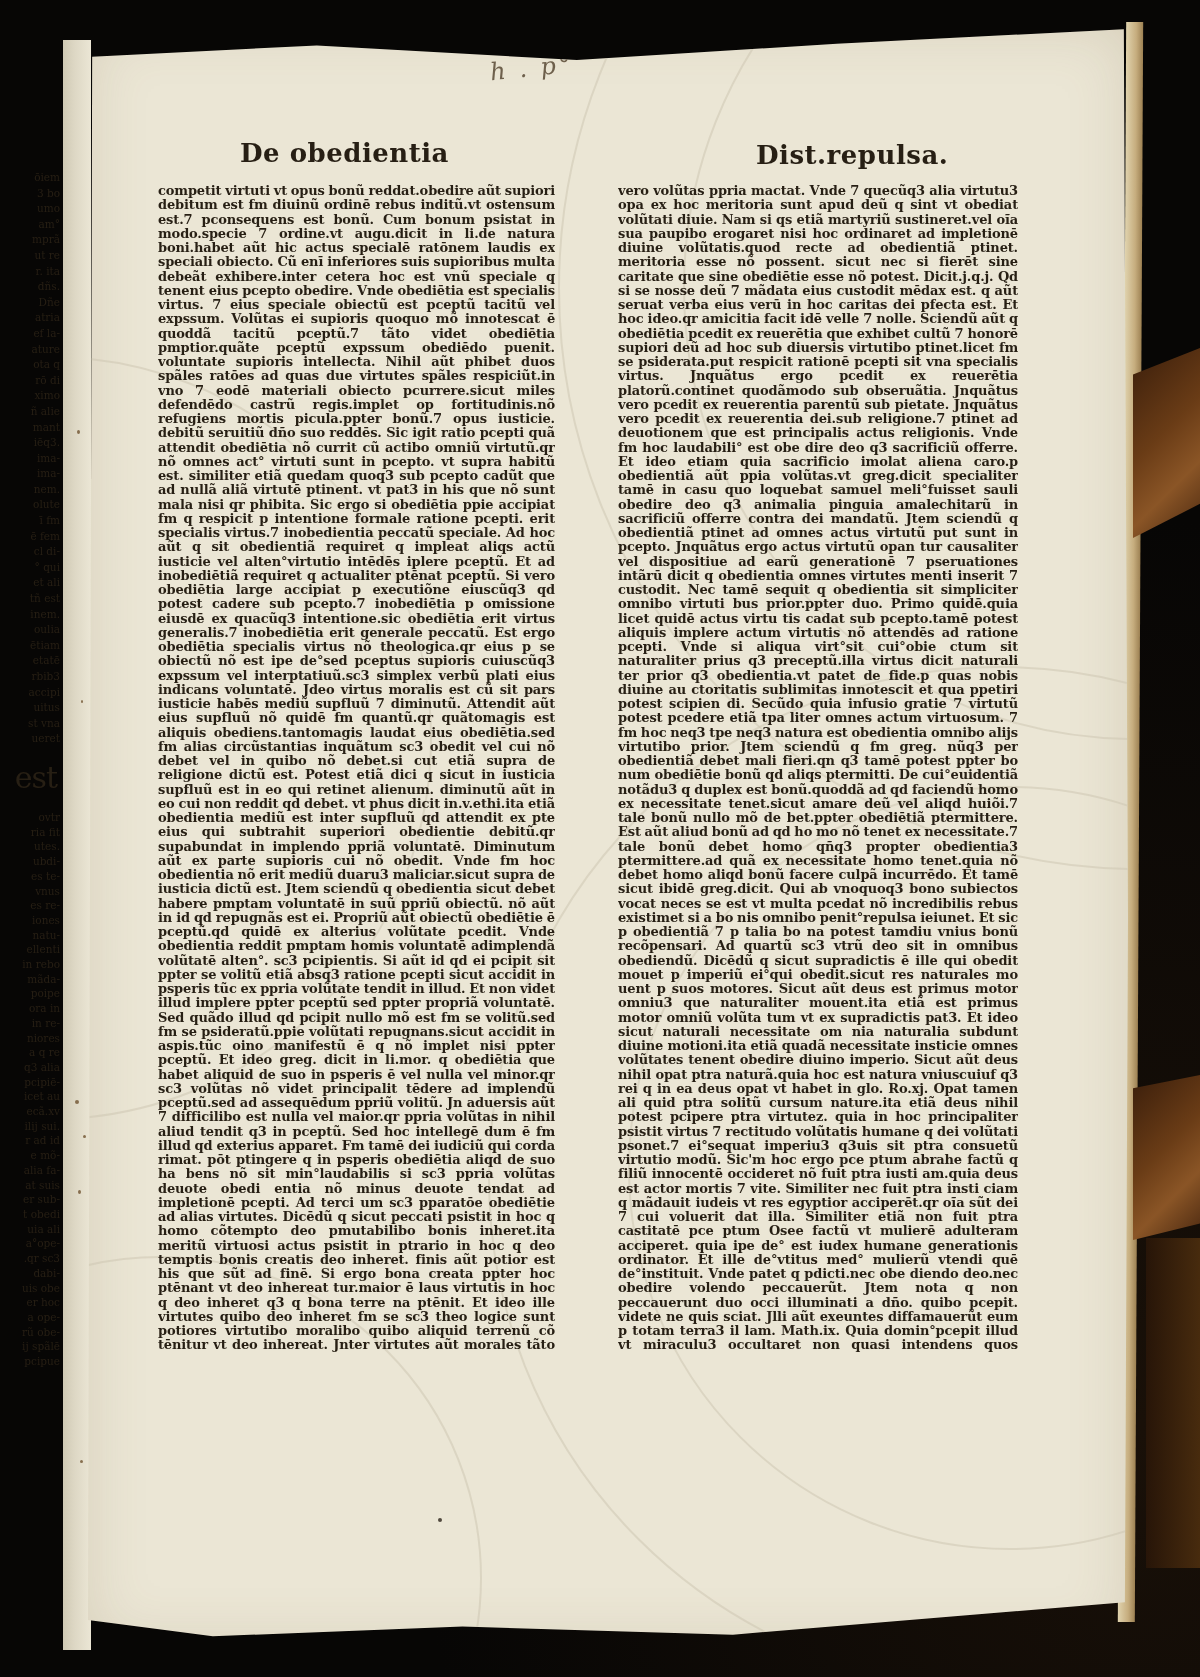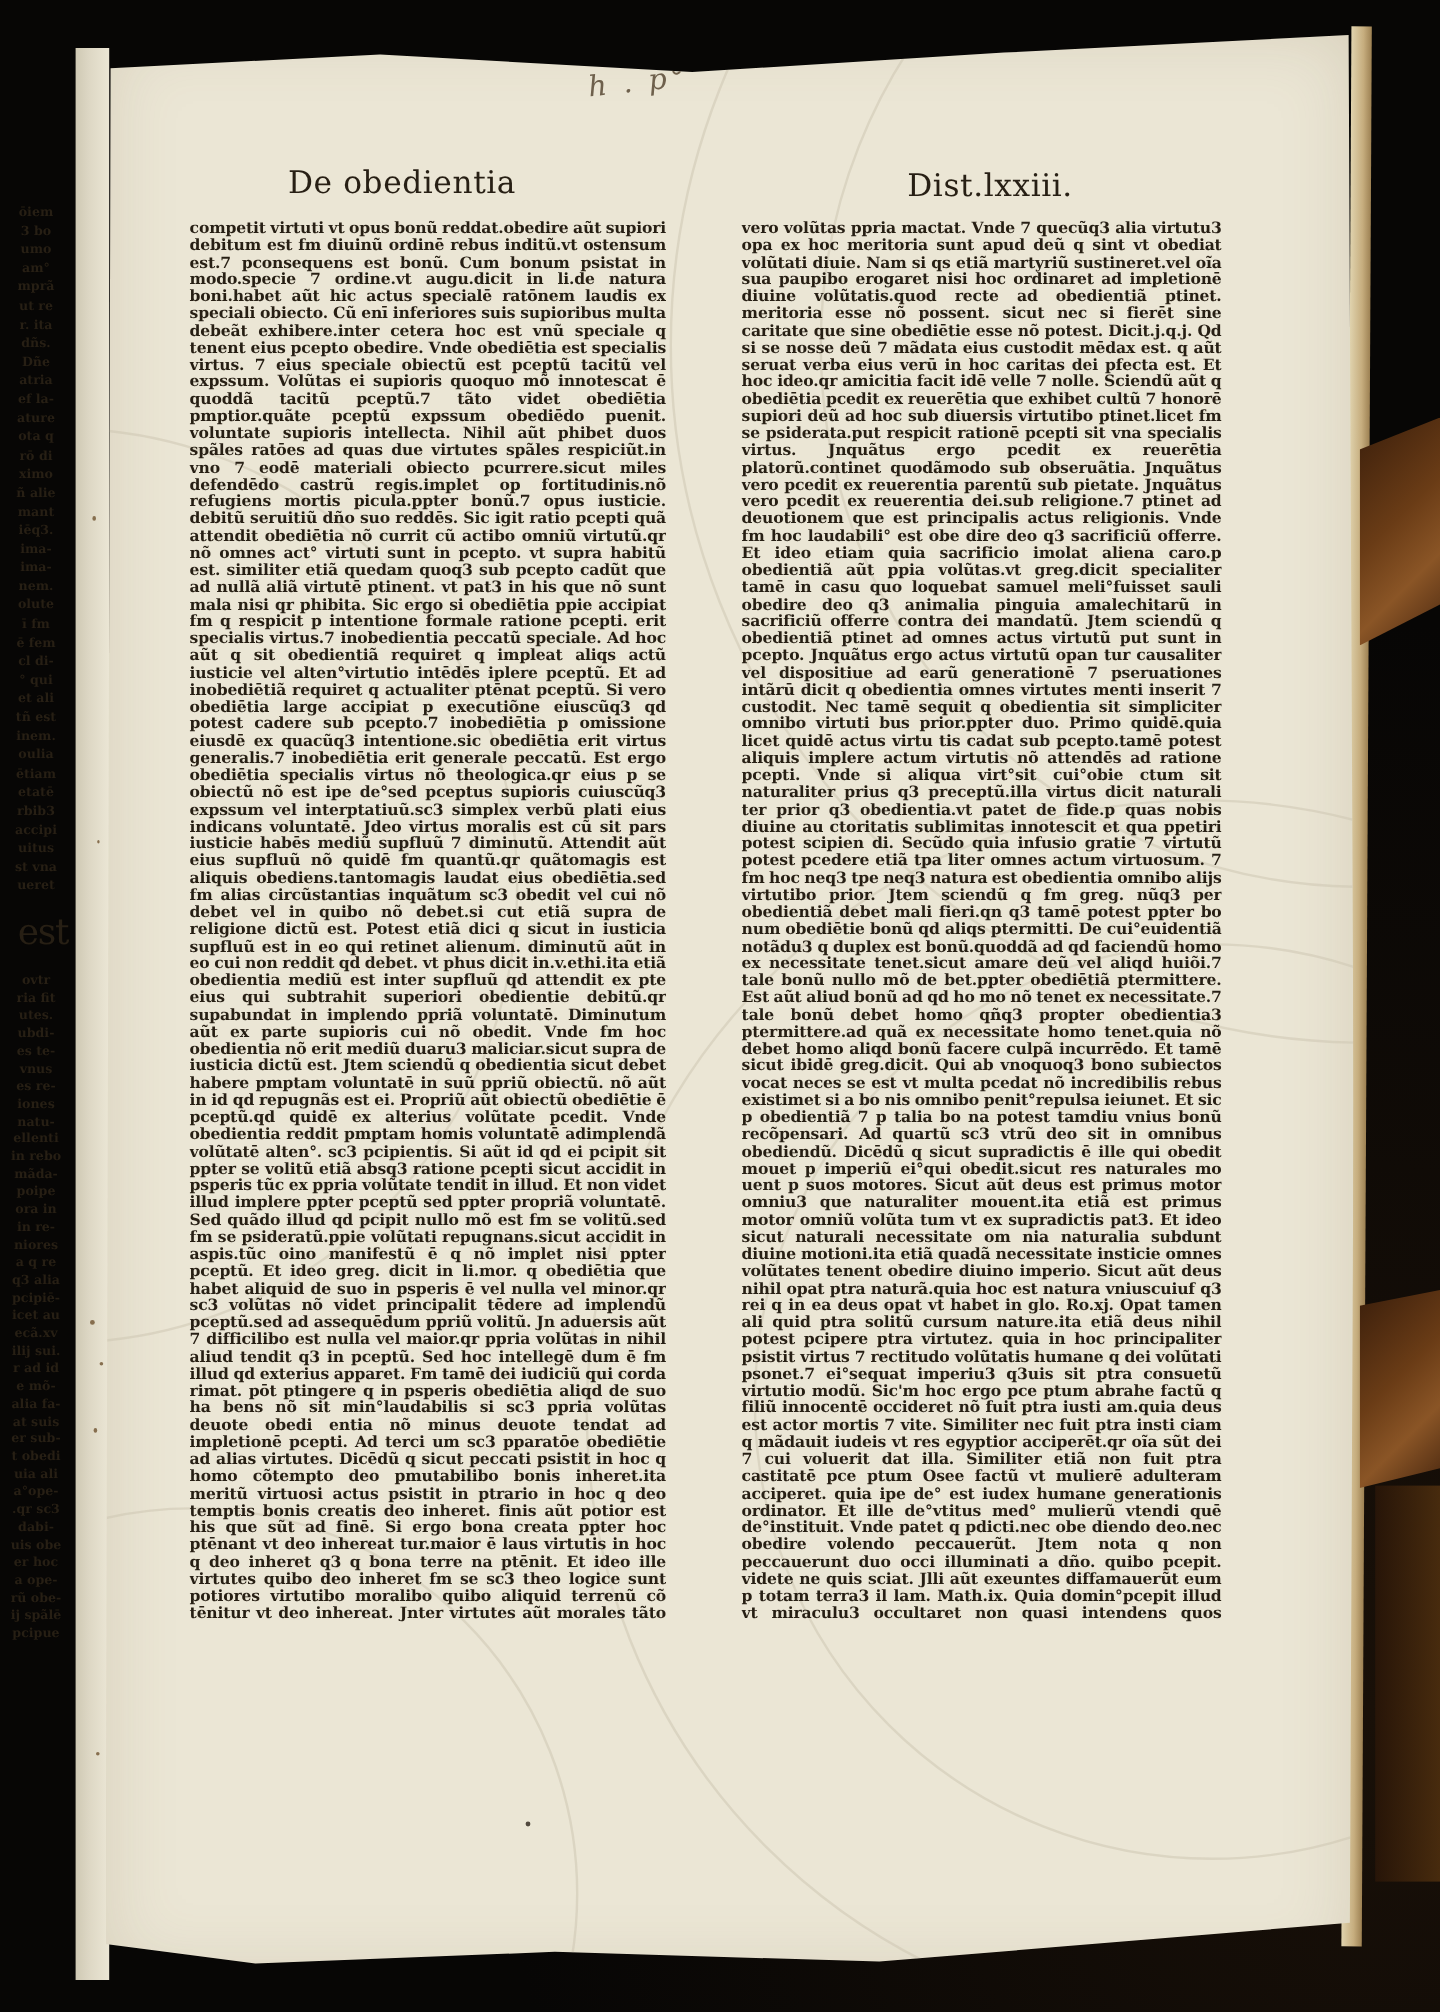--- a/index.html
+++ b/index.html
@@ -3,22 +3,22 @@
 <meta charset="utf-8">
 <style>
   html,body{margin:0;padding:0;background:#000;}
   .stage{position:relative;width:1200px;height:1677px;overflow:hidden;
          background:radial-gradient(ellipse at 95% 85%, #191008 0%, #070605 45%);
          font-family:"DejaVu Serif", serif;}
   
   .facing-page{position:absolute;left:0;top:48px;width:63px;height:1600px;
 rg    background:var(--facing_page);
     border-bottom-right-radius:70px 90px;}
-  .margin-frags{position:absolute;right:3px;width:60px;text-align:center;
-    white-space:pre-line;color:var(--ink);font-weight:bold;overflow:hidden;}
+  .margin-frags{position:absolute;right:3px;width:60px;text-align:right;
+    white-space:pre-line;color:var(--ink);font-weight:normal;overflow:hidden;}
   .frags-top{top:122px;font-size:10.5px;line-height:15.6px;height:578px;}
   .frag-feature{position:absolute;right:6px;top:712px;font-size:30px;font-weight:normal;
     color:var(--ink);letter-spacing:-1px;}
   .frags-bottom{top:762px;font-size:10.5px;line-height:14.7px;height:560px;}
   
   .gutter{position:absolute;left:63px;top:40px;width:28px;height:1610px;
     background:linear-gradient(to right,#cfc9b4,#ddd7c4 40%,var(--page));}
   .speck{position:absolute;border-radius:50%;background:#6f5230;opacity:.8;}
   
   .fore-edge{position:absolute;left:1122px;top:22px;width:17px;height:1600px;
@@ -31,21 +31,21 @@
     clip-path:polygon(0 8%,100% 0,100% 90%,0 100%);}
   .board-shadow{position:absolute;left:1146px;top:1238px;width:54px;height:330px;
     background:linear-gradient(to right,#2a1608,#50300f);opacity:.85;}
   
   .main-page{position:absolute;left:88px;top:26px;width:1040px;height:1620px;
     background:var(--page);
     clip-path:polygon(0.4% 1.9%, 22% 1.2%, 47% 2.1%, 72% 1.1%, 99.6% 0.2%, 100% 55%, 99.7% 97.3%, 62% 99.3%, 36% 98.8%, 12% 99.4%, 0 98.4%);
     box-shadow:inset 0 0 60px rgba(120,100,60,.18);}
   .handwriting{position:absolute;left:402px;top:28px;font-size:24px;font-style:italic;
     color:var(--handwriting_ink);transform:rotate(-6deg);letter-spacing:3px;}
-  .running-title{position:absolute;font-weight:normal;color:var(--ink);letter-spacing:.5px;}
+  .running-title{position:absolute;font-weight:bold;color:var(--ink);letter-spacing:.5px;}
   .rt-left{left:152px;top:112px;font-size:26px;}
   .rt-right{left:668px;top:114px;font-size:26px;}
   .text-col{position:absolute;top:158px;height:1168px;overflow:hidden;
     font-size:13px;line-height:14.25px;font-weight:bold;color:var(--ink);
     text-align:justify;letter-spacing:-0.15px;word-spacing:-0.6px;}
   .col-left{left:70px;width:397px;}
   .col-right{left:482px;width:400px;margin-left:48px;}
   
   .stamp{position:absolute;border-radius:50%;border:2px solid var(--stamp_line);
     opacity:.55;pointer-events:none;}
@@ -159,19 +159,19 @@
       <div class="stamp" style="left:540px;top:760px;width:760px;height:760px"></div>
       <div class="stamp" style="left:400px;top:640px;width:1020px;height:1020px"></div>
       <div class="stamp" style="left:-250px;top:1230px;width:640px;height:640px"></div>
       <div class="stamp" style="left:-420px;top:330px;width:760px;height:760px"></div>
       <span class="speck" style="left:350px;top:1492px;width:4px;height:4px;background:#2a2218"></span>
     </div>
 
     <div class="handwriting">h . p°</div>
 
     <div class="running-title rt-left">De obedientia</div>
-    <div class="running-title rt-right">Dist.lxxiii.</div>
+    <div class="running-title rt-right">Dist.repulsa.</div>
 
     <div class="text-col col-left">competit virtuti vt opus bonũ reddat.obedire aũt supiori debitum est fm diuinũ ordinē rebus inditũ.vt ostensum est.7 pconsequens est bonũ. Cum bonum psistat in modo.specie 7 ordine.vt augu.dicit in li.de natura boni.habet aũt hic actus specialē ratōnem laudis ex speciali obiecto. Cũ enī inferiores suis supioribus multa debeãt exhibere.inter cetera hoc est vnũ speciale q tenent eius pcepto obedire. Vnde obediētia est specialis virtus. 7 eius speciale obiectũ est pceptũ tacitũ vel expssum. Volũtas ei supioris quoquo mõ innotescat ē quoddã tacitũ pceptũ.7 tãto videt obediētia pmptior.quãte pceptũ expssum obediēdo puenit. voluntate supioris intellecta. Nihil aũt phibet duos spãles ratōes ad quas due virtutes spãles respiciũt.in vno 7 eodē materiali obiecto pcurrere.sicut miles defendēdo castrũ regis.implet op fortitudinis.nõ refugiens mortis picula.ppter bonũ.7 opus iusticie. debitũ seruitiũ dño suo reddēs. Sic igit ratio pcepti quã attendit obediētia nõ currit cũ actibo omniũ virtutũ.qr nõ omnes act° virtuti sunt in pcepto. vt supra habitũ est. similiter etiã quedam quoq3 sub pcepto cadũt que ad nullã aliã virtutē ptinent. vt pat3 in his que nõ sunt mala nisi qr phibita. Sic ergo si obediētia ppie accipiat fm q respicit p intentione formale ratione pcepti. erit specialis virtus.7 inobedientia peccatũ speciale. Ad hoc aũt q sit obedientiã requiret q impleat aliqs actũ iusticie vel alten°virtutio intēdēs iplere pceptũ. Et ad inobediētiã requiret q actualiter ptēnat pceptũ. Si vero obediētia large accipiat p executiõne eiuscũq3 qd potest cadere sub pcepto.7 inobediētia p omissione eiusdē ex quacũq3 intentione.sic obediētia erit virtus generalis.7 inobediētia erit generale peccatũ. Est ergo obediētia specialis virtus nõ theologica.qr eius p se obiectũ nõ est ipe de°sed pceptus supioris cuiuscũq3 expssum vel interptatiuũ.sc3 simplex verbũ plati eius indicans voluntatē. Jdeo virtus moralis est cũ sit pars iusticie habēs mediũ supfluũ 7 diminutũ. Attendit aũt eius supfluũ nõ quidē fm quantũ.qr quãtomagis est aliquis obediens.tantomagis laudat eius obediētia.sed fm alias circũstantias inquãtum sc3 obedit vel cui nõ debet vel in quibo nõ debet.si cut etiã supra de religione dictũ est. Potest etiã dici q sicut in iusticia supfluũ est in eo qui retinet alienum. diminutũ aũt in eo cui non reddit qd debet. vt phus dicit in.v.ethi.ita etiã obedientia mediũ est inter supfluũ qd attendit ex pte eius qui subtrahit superiori obedientie debitũ.qr supabundat in implendo ppriã voluntatē. Diminutum aũt ex parte supioris cui nõ obedit. Vnde fm hoc obedientia nõ erit mediũ duaru3 maliciar.sicut supra de iusticia dictũ est. Jtem sciendũ q obedientia sicut debet habere pmptam voluntatē in suũ ppriũ obiectũ. nõ aũt in id qd repugnãs est ei. Propriũ aũt obiectũ obediētie ē pceptũ.qd quidē ex alterius volũtate pcedit. Vnde obedientia reddit pmptam homis voluntatē adimplendã volũtatē alten°. sc3 pcipientis. Si aũt id qd ei pcipit sit ppter se volitũ etiã absq3 ratione pcepti sicut accidit in psperis tũc ex ppria volũtate tendit in illud. Et non videt illud implere ppter pceptũ sed ppter propriã voluntatē. Sed quãdo illud qd pcipit nullo mõ est fm se volitũ.sed fm se psideratũ.ppie volũtati repugnans.sicut accidit in aspis.tũc oino manifestũ ē q nõ implet nisi ppter pceptũ. Et ideo greg. dicit in li.mor. q obediētia que habet aliquid de suo in psperis ē vel nulla vel minor.qr sc3 volũtas nõ videt principalit tēdere ad implendũ pceptũ.sed ad assequēdum ppriũ volitũ. Jn aduersis aũt 7 difficilibo est nulla vel maior.qr ppria volũtas in nihil aliud tendit q3 in pceptũ. Sed hoc intellegē dum ē fm illud qd exterius apparet. Fm tamē dei iudiciũ qui corda rimat. pōt ptingere q in psperis obediētia aliqd de suo ha bens nõ sit min°laudabilis si sc3 ppria volũtas deuote obedi entia nõ minus deuote tendat ad impletionē pcepti. Ad terci um sc3 pparatōe obediētie ad alias virtutes. Dicēdũ q sicut peccati psistit in hoc q homo cõtempto deo pmutabilibo bonis inheret.ita meritũ virtuosi actus psistit in ptrario in hoc q deo temptis bonis creatis deo inheret. finis aũt potior est his que sũt ad finē. Si ergo bona creata ppter hoc ptēnant vt deo inhereat tur.maior ē laus virtutis in hoc q deo inheret q3 q bona terre na ptēnit. Et ideo ille virtutes quibo deo inheret fm se sc3 theo logice sunt potiores virtutibo moralibo quibo aliquid terrenũ cõ tēnitur vt deo inhereat. Jnter virtutes aũt morales tãto aliqua potior est quãtomaius aliquid ptēnit vt deo inhereat. Sũt autē tria genera bonor humanor que hō potest ptēnere propter deum.quor infimũ sunt exteriora bona.mediũ aũt bona sunt corpa lia.supremũ aũt sunt bona aĩe.inter que quodãmodo principiu3 est volũtas inquãtu3 sc3 p voluntatē hō omnibo alijs bonis vtit. Et ideo p se loquēdo laudabilior ē obediētie virt°que ppter deũ ptēnit ppriã volũtatē.q3 alie virtutes morales que ppter deum aliqua alia bona ptēnūt. Vnde greg.dicit vltio mor. q obedien tia victimis iure pponit.qr p victimas aliena caro.p obedientia3</div>
     <div class="text-col col-right">vero volũtas ppria mactat. Vnde 7 quecũq3 alia virtutu3 opa ex hoc meritoria sunt apud deũ q sint vt obediat volũtati diuie. Nam si qs etiã martyriũ sustineret.vel oĩa sua paupibo erogaret nisi hoc ordinaret ad impletionē diuine volũtatis.quod recte ad obedientiã ptinet. meritoria esse nõ possent. sicut nec si fierēt sine caritate que sine obediētie esse nõ potest. Dicit.j.q.j. Qd si se nosse deũ 7 mãdata eius custodit mēdax est. q aũt seruat verba eius verū in hoc caritas dei pfecta est. Et hoc ideo.qr amicitia facit idē velle 7 nolle. Sciendũ aũt q obediētia pcedit ex reuerētia que exhibet cultũ 7 honorē supiori deũ ad hoc sub diuersis virtutibo ptinet.licet fm se psiderata.put respicit rationē pcepti sit vna specialis virtus. Jnquãtus ergo pcedit ex reuerētia platorũ.continet quodãmodo sub obseruãtia. Jnquãtus vero pcedit ex reuerentia parentũ sub pietate. Jnquãtus vero pcedit ex reuerentia dei.sub religione.7 ptinet ad deuotionem que est principalis actus religionis. Vnde fm hoc laudabili° est obe dire deo q3 sacrificiũ offerre. Et ideo etiam quia sacrificio imolat aliena caro.p obedientiã aũt ppia volũtas.vt greg.dicit specialiter tamē in casu quo loquebat samuel meli°fuisset sauli obedire deo q3 animalia pinguia amalechitarũ in sacrificiũ offerre contra dei mandatũ. Jtem sciendũ q obedientiã ptinet ad omnes actus virtutũ put sunt in pcepto. Jnquãtus ergo actus virtutũ opan tur causaliter vel dispositiue ad earũ generationē 7 pseruationes intãrū dicit q obedientia omnes virtutes menti inserit 7 custodit. Nec tamē sequit q obedientia sit simpliciter omnibo virtuti bus prior.ppter duo. Primo quidē.quia licet quidē actus virtu tis cadat sub pcepto.tamē potest aliquis implere actum virtutis nõ attendēs ad ratione pcepti. Vnde si aliqua virt°sit cui°obie ctum sit naturaliter prius q3 preceptũ.illa virtus dicit naturali ter prior q3 obedientia.vt patet de fide.p quas nobis diuine au ctoritatis sublimitas innotescit et qua ppetiri potest scipien di. Secũdo quia infusio gratie 7 virtutũ potest pcedere etiã tpa liter omnes actum virtuosum. 7 fm hoc neq3 tpe neq3 natura est obedientia omnibo alijs virtutibo prior. Jtem sciendũ q fm greg. nũq3 per obedientiã debet mali fieri.qn q3 tamē potest ppter bo num obediētie bonũ qd aliqs ptermitti. De cui°euidentiã notãdu3 q duplex est bonũ.quoddã ad qd faciendũ homo ex necessitate tenet.sicut amare deũ vel aliqd huiõi.7 tale bonũ nullo mõ de bet.ppter obediētiã ptermittere. Est aũt aliud bonũ ad qd ho mo nõ tenet ex necessitate.7 tale bonũ debet homo qñq3 propter obedientia3 ptermittere.ad quã ex necessitate homo tenet.quia nõ debet homo aliqd bonũ facere culpã incurrēdo. Et tamē sicut ibidē greg.dicit. Qui ab vnoquoq3 bono subiectos vocat neces se est vt multa pcedat nõ incredibilis rebus existimet si a bo nis omnibo penit°repulsa ieiunet. Et sic p obedientiã 7 p talia bo na potest tamdiu vnius bonũ recõpensari.   Ad quartũ sc3 vtrũ deo sit in omnibus obediendũ. Dicēdũ q sicut supradictis ē ille qui obedit mouet p imperiũ ei°qui obedit.sicut res naturales mo uent p suos motores. Sicut aũt deus est primus motor omniu3 que naturaliter mouent.ita etiã est primus motor omniũ volũta tum vt ex supradictis pat3. Et ideo sicut naturali necessitate om nia naturalia subdunt diuine motioni.ita etiã quadã necessitate insticie omnes volũtates tenent obedire diuino imperio. Sicut aũt deus nihil opat ptra naturã.quia hoc est natura vniuscuiuf q3 rei q in ea deus opat vt habet in glo. Ro.xj. Opat tamen ali quid ptra solitũ cursum nature.ita etiã deus nihil potest pcipere ptra virtutez. quia in hoc principaliter psistit virtus 7 rectitudo volũtatis humane q dei volũtati psonet.7 ei°sequat imperiu3 q3uis sit ptra consuetũ virtutio modũ. Sic'm hoc ergo pce ptum abrahe factũ q filiũ innocentē occideret nõ fuit ptra iusti am.quia deus est actor mortis 7 vite. Similiter nec fuit ptra insti ciam q mãdauit iudeis vt res egyptior acciperēt.qr oĩa sũt dei 7 cui voluerit dat illa. Similiter etiã non fuit ptra castitatē pce ptum Osee factũ vt mulierē adulteram acciperet. quia ipe de° est iudex humane generationis ordinator. Et ille de°vtitus med° mulierũ vtendi quē de°instituit. Vnde patet q pdicti.nec obe diendo deo.nec obedire volendo peccauerũt. Jtem nota q non peccauerunt duo occi illuminati a dño. quibo pcepit. videte ne quis sciat. Jlli aũt exeuntes diffamauerũt eum p totam terra3 il lam. Math.ix. Quia domin°pcepit illud vt miraculu3 occultaret non quasi intendens quos vtilitatē pderet ideo diuulgado pcedēs si cut greg.dicit.xix.mor.seruis suis se sequentibo exemplum dedit. vt ipsi quidem virtutes suas occultare desiderent. 7 tamen vt alij eorum exemplo pficiant pdantur inuiti.   Ad quintũ sc3 vtru3 subditi teneant superioribo suis in omnibo obedire. Dicenduz q sicut dictuz est obediens mouet ad imperiũ pcipientis quadam necessitate insticie sicut res naturalis mouet ex virtute sui moto ris necessitate nature. Q autem aliqua res naturalis non mouea tur a suo motore potest contingere dupliciter. Vno modo pro</div>
   </div>
 
 </div>
 
 </body></html>

